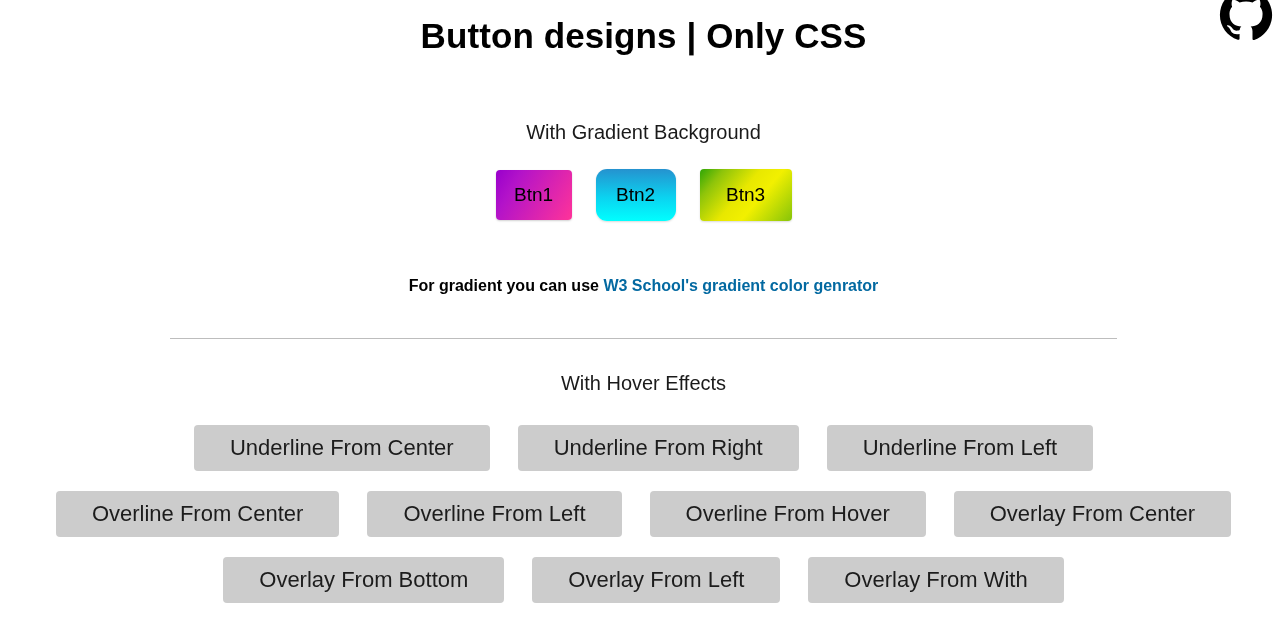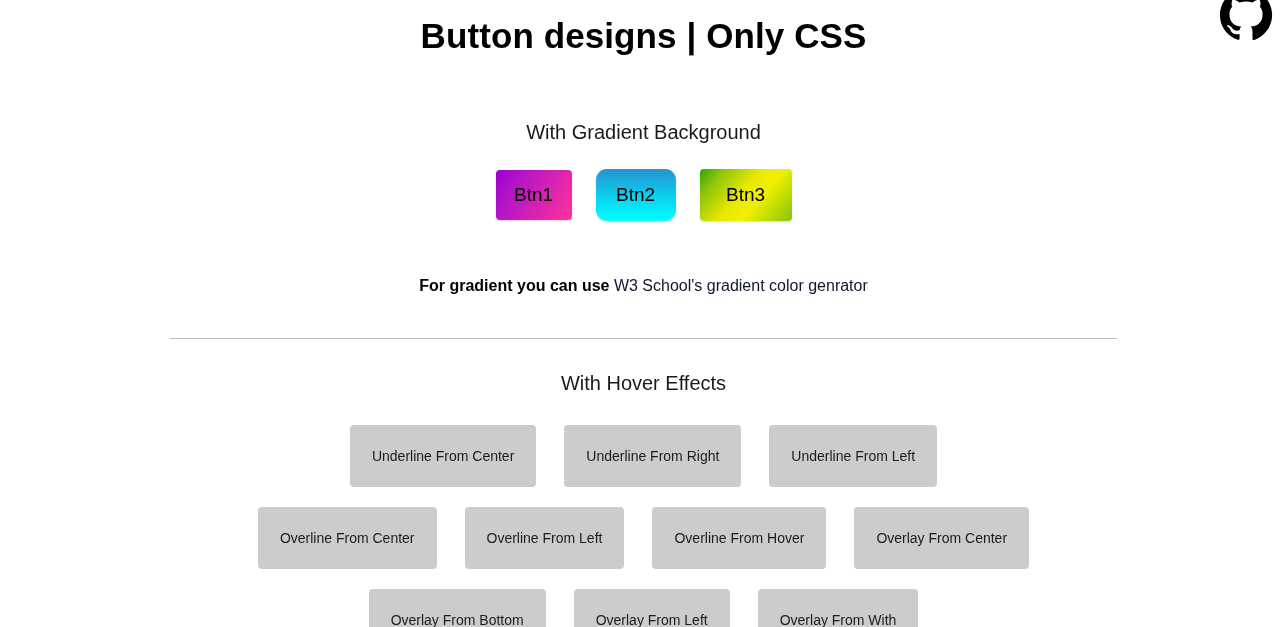--- a/index.html
+++ b/index.html
@@ -98,23 +98,23 @@
 
   
   .grad-note {
     text-align: center;
     font-size: 16px;
     font-weight: bold;
     margin: 0;
     padding-top: 56px;
   }
   .grad-note a {
-    color: #0f172a;
+    color: #0369a1;
     text-decoration: none;
-    font-weight: normal;
+    font-weight: bold;
   }
 
   
   .divider {
     border: none;
     border-top: 1px solid #bdbdbd;
     margin: 0 auto;
     margin-top: 43px;
     width: 947px;
     height: 0;
@@ -129,24 +129,24 @@
   }
   #hover-row-1 { margin-top: 30px; }
   #hover-row-2 { margin-top: 20px; }
   #hover-row-3 { margin-top: 20px; }
 
   .hover-btn {
     background: #cccccc;
     border: none;
     border-radius: 4px;
     font-family: "Liberation Sans", sans-serif;
-    font-size: 14px;
+    font-size: 22px;
     color: #1c1c1c;
-    height: 62px;
-    padding: 0 22px;
+    height: 46px;
+    padding: 0 36px;
     cursor: pointer;
     white-space: nowrap;
     line-height: 46px;
     text-align: center;
   }
 </style>
 </head>
 <body>
 
 <a class="github-corner" href="#">

